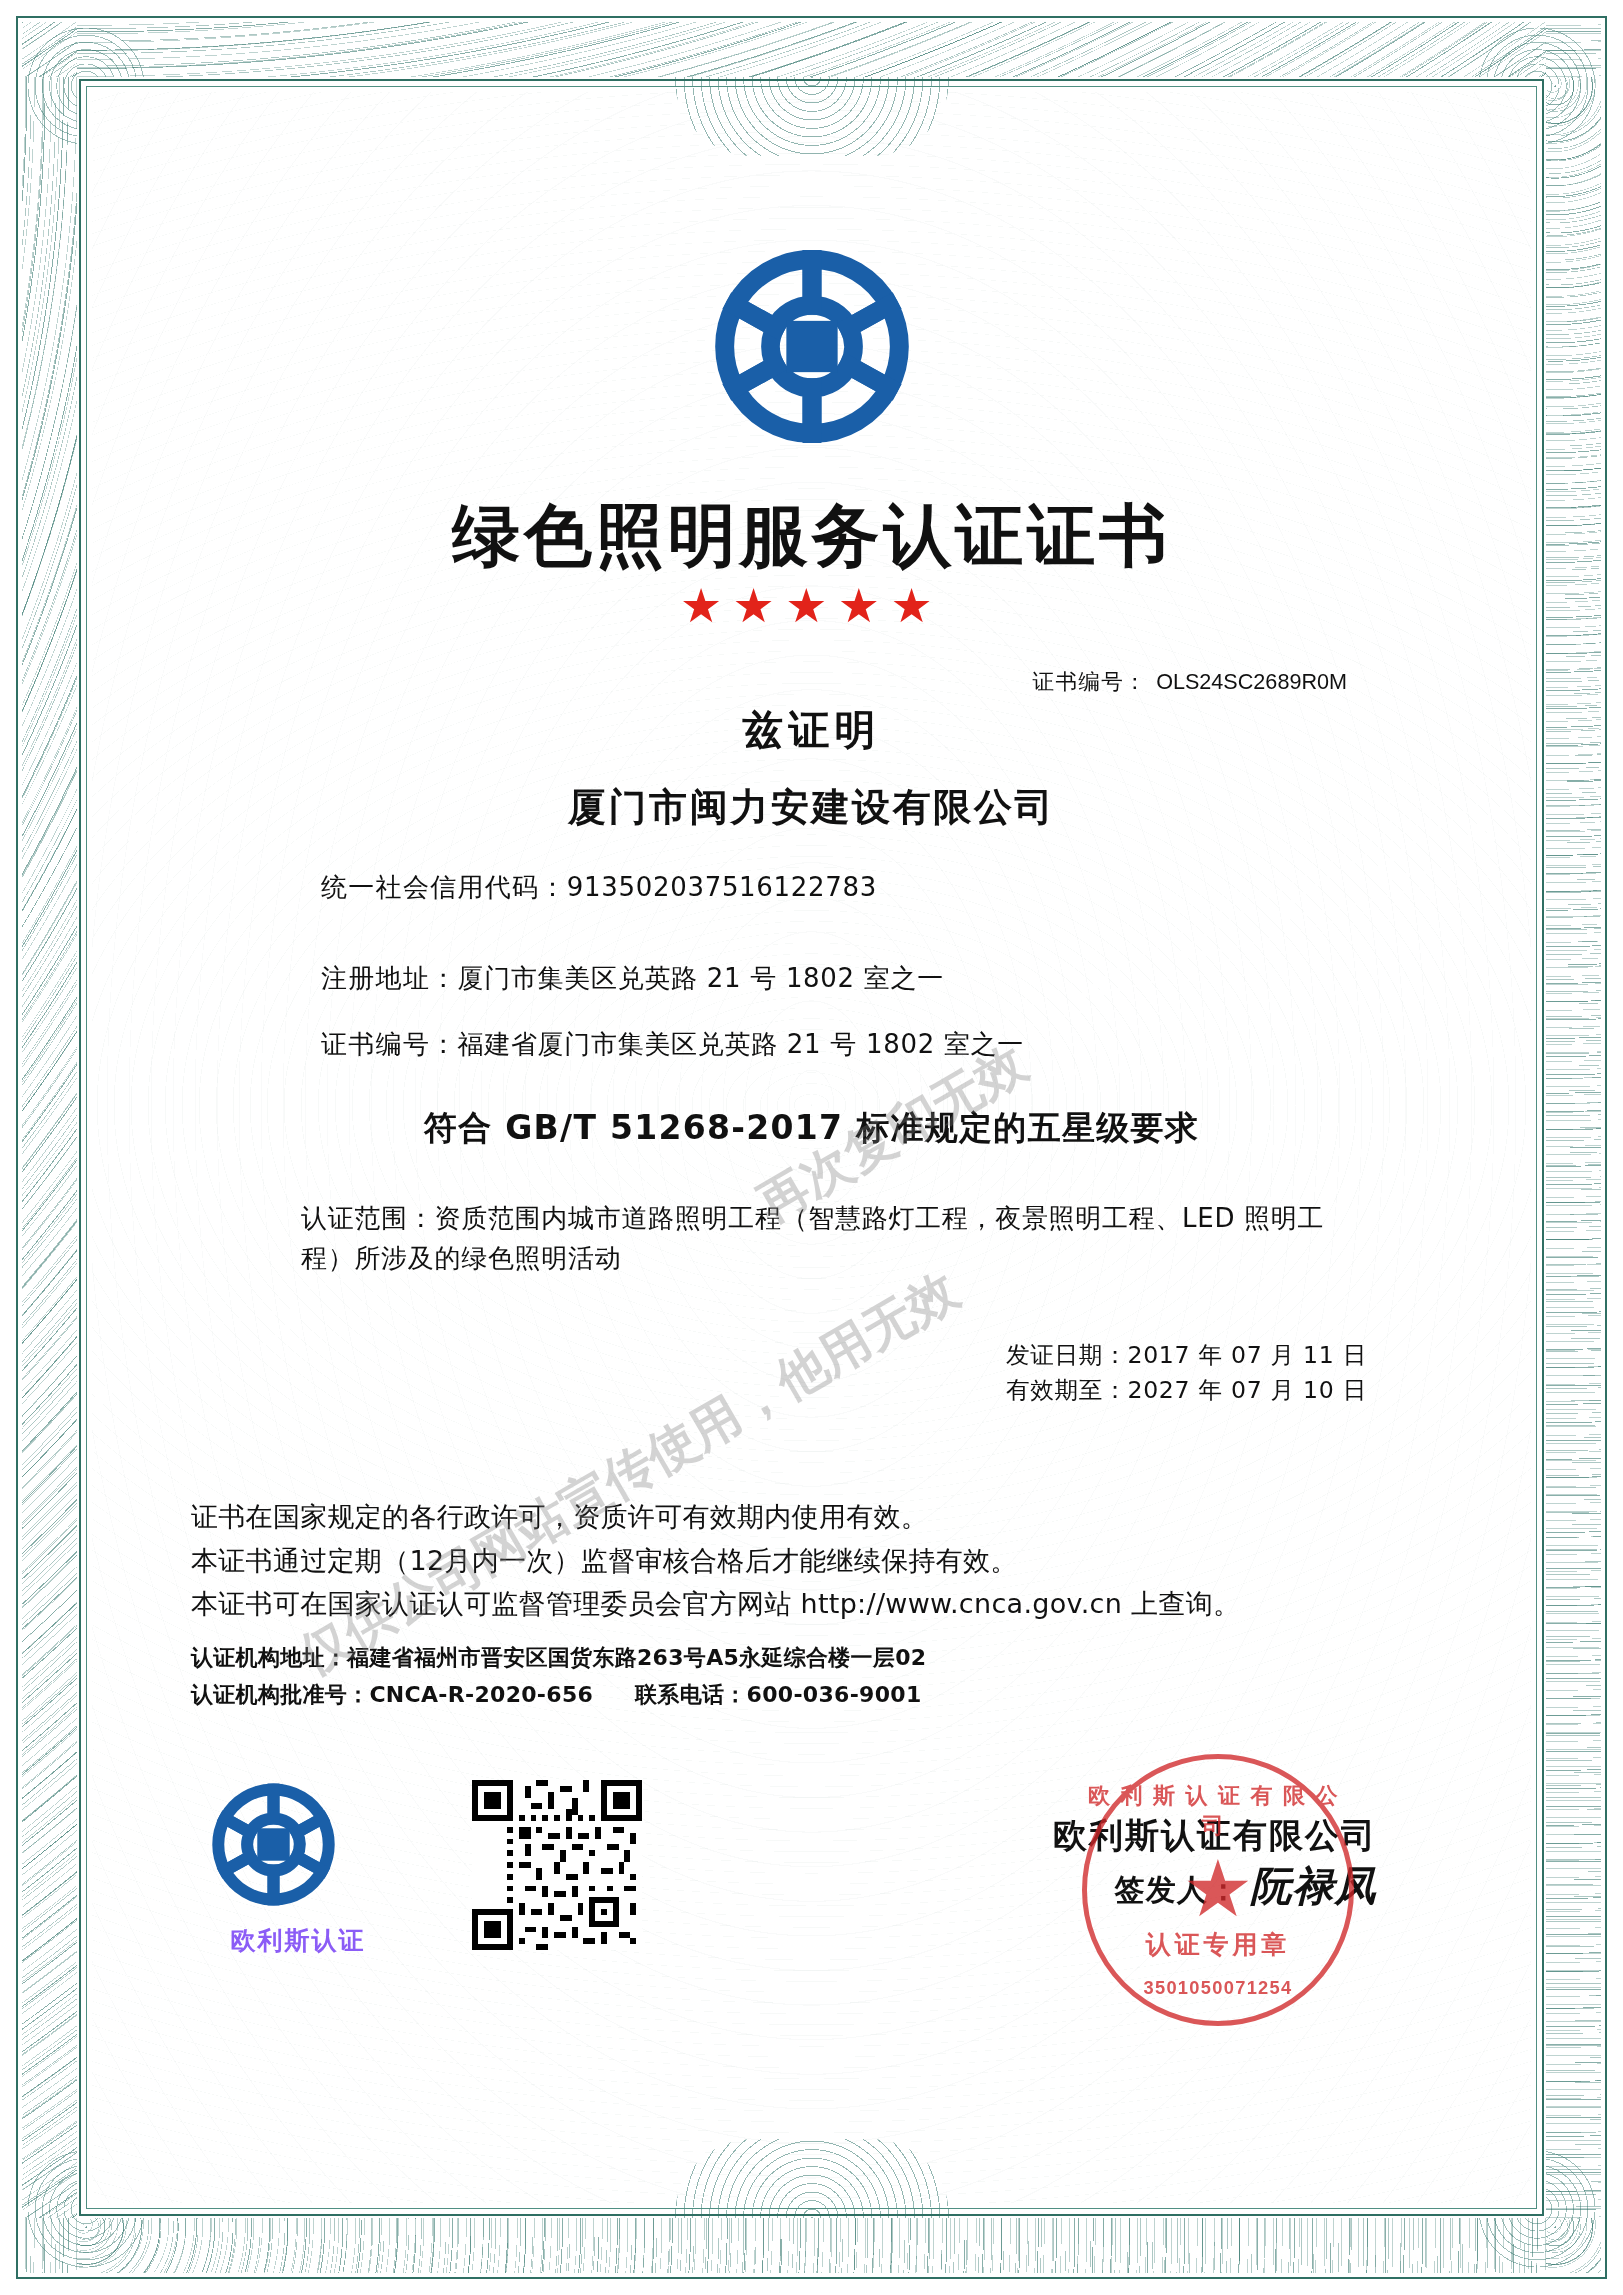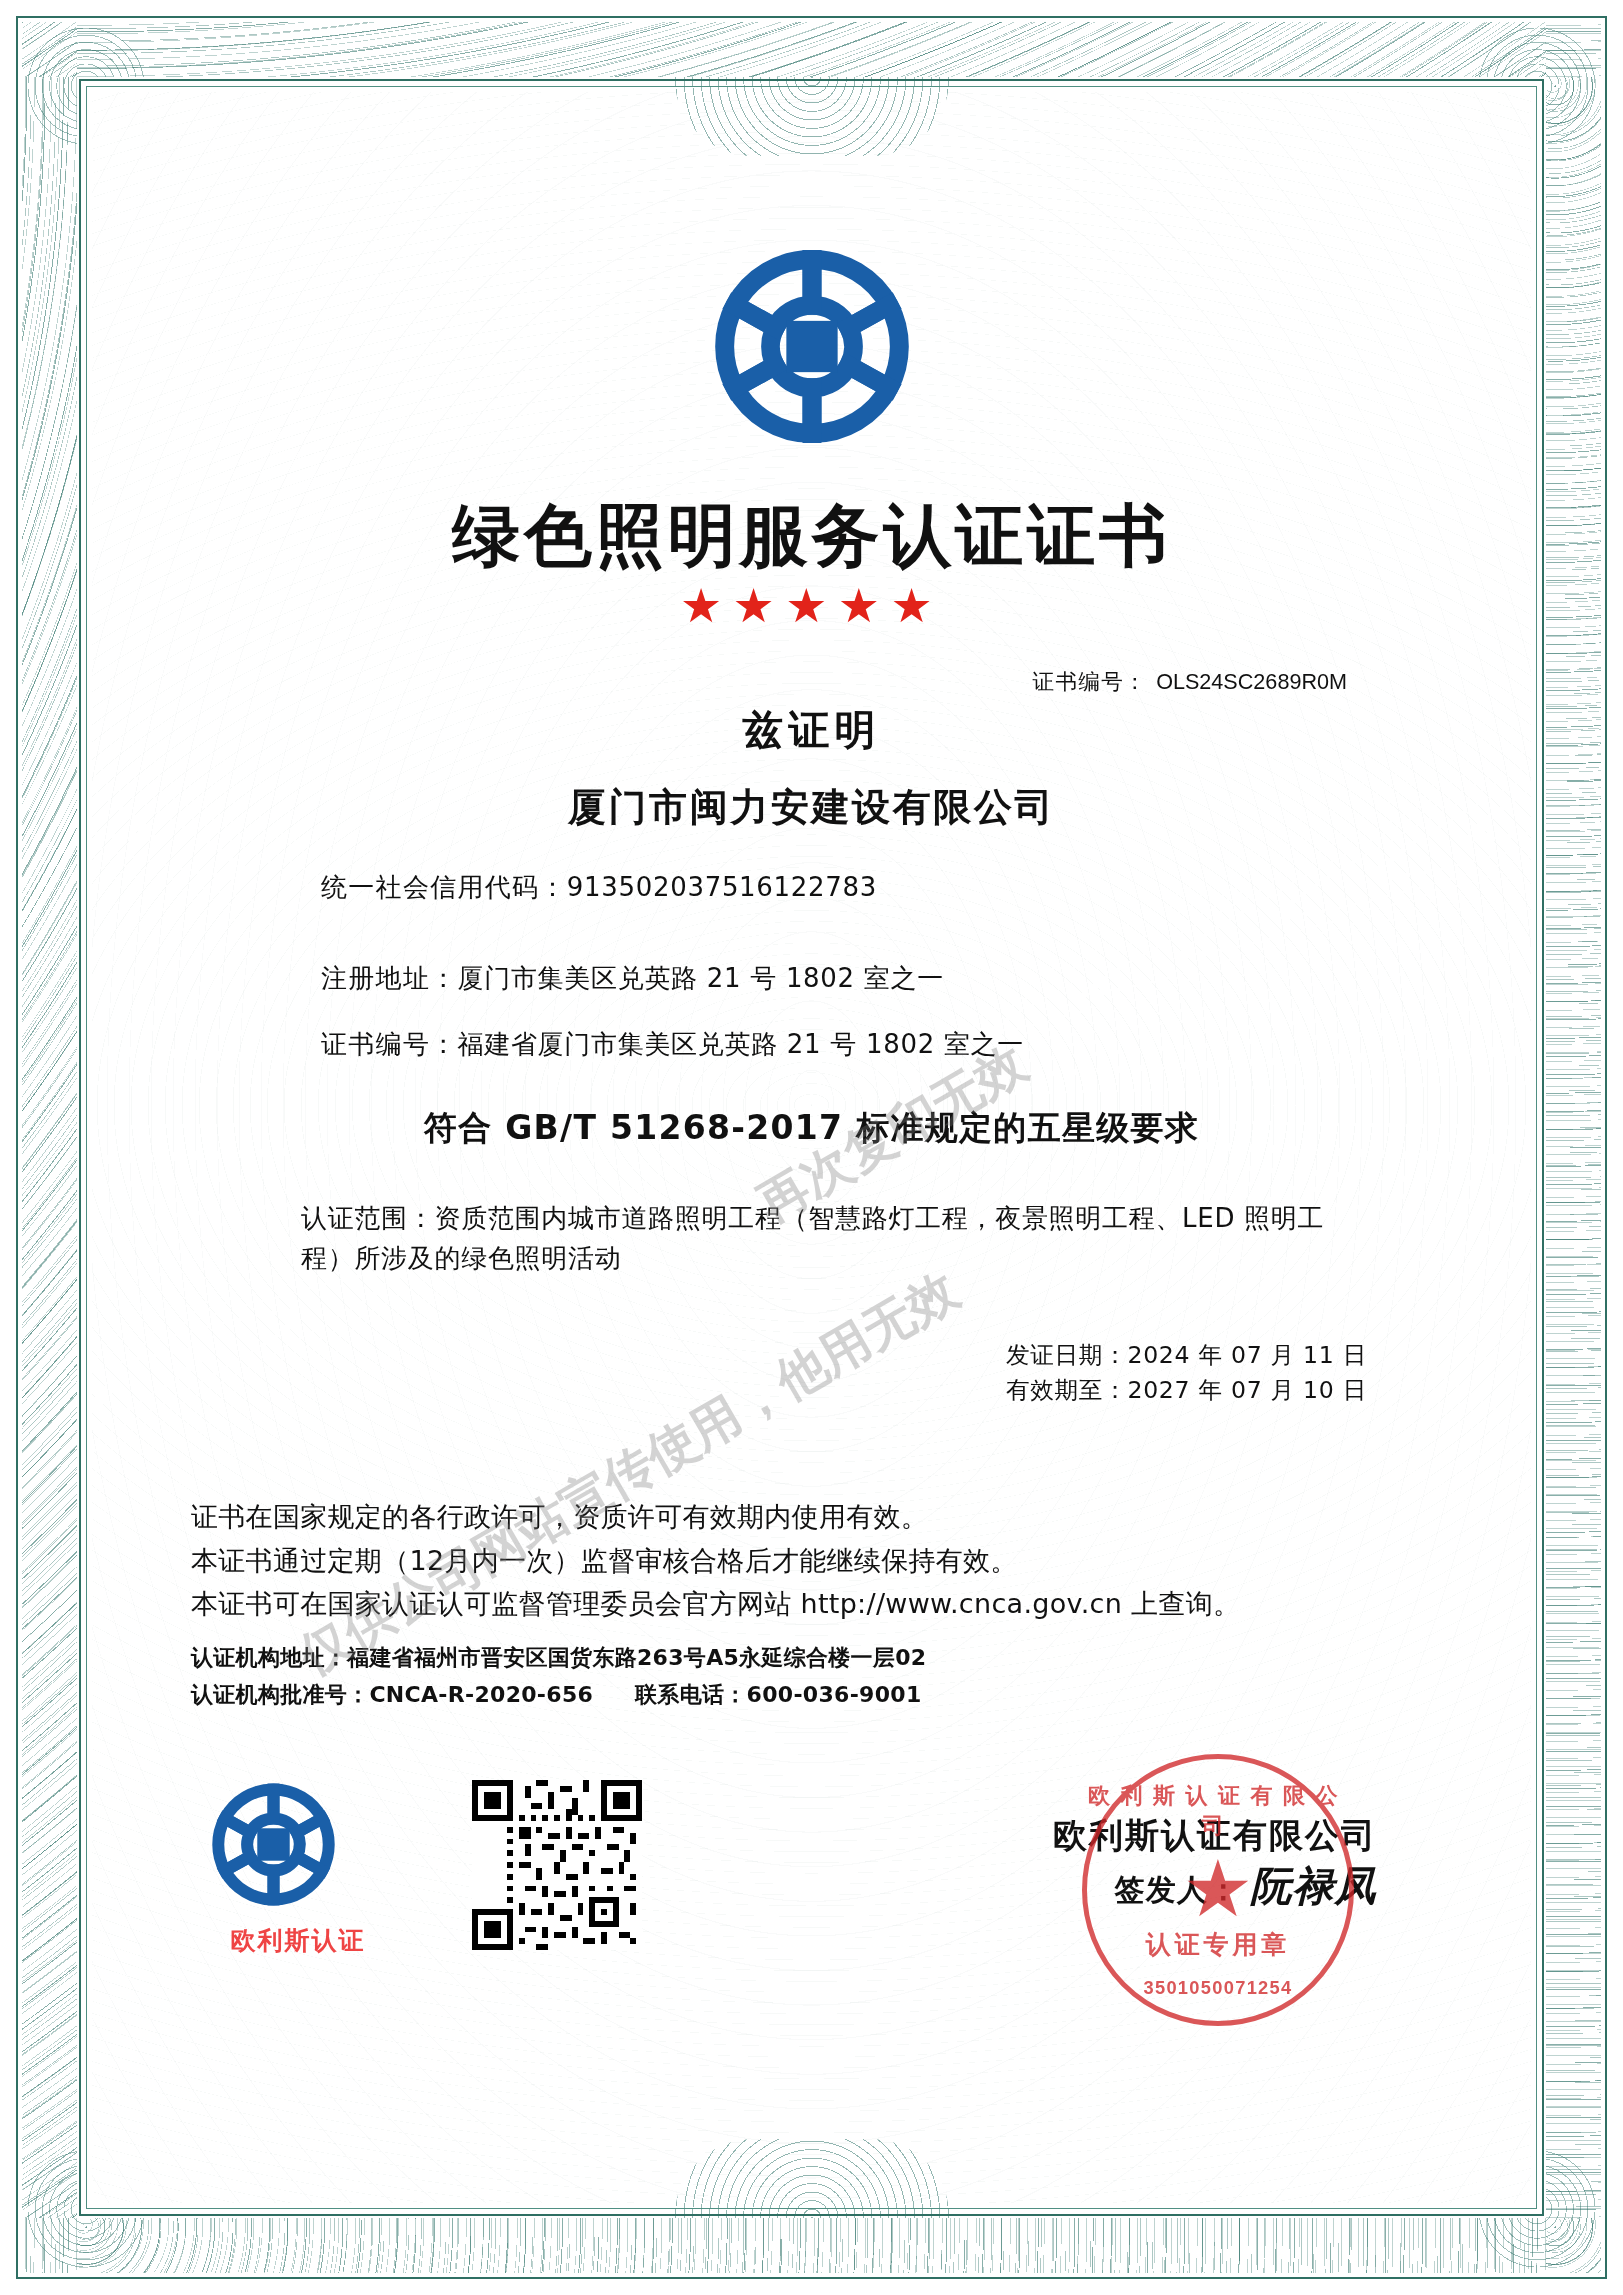--- a/index.html
+++ b/index.html
@@ -249,21 +249,21 @@
     left: 98px;
     top: 1676px;
     width: 190px;
     text-align: center;
   }
   .logo-bottom .cap {
     margin-top: 9.2px;
     font-family: "DejaVu Sans", "Liberation Sans", sans-serif;
     font-weight: bold;
     font-size: 25px;
-    color: #ef4444;
+    color: #8b5cf6;
     letter-spacing: 2px;
   }
 
   .qr {
     position: absolute;
     left: 367px;
     top: 1682px;
     width: 170px;
     height: 170px;
   }
@@ -420,21 +420,21 @@
     </div>
 
     <div class="standard">符合 GB/T 51268-2017 标准规定的五星级要求</div>
 
     <div class="scope">
       <span>认证范围：</span><span>资质范围内城市道路照明工程（智慧路灯工程，夜景照明工程、LED 照明工程）所涉及的绿色照明活动</span>
     </div>
 
     <div class="dates">
       <div>
-        <span>发证日期：</span><span>2024 年 07 月 11 日</span>
+        <span>发证日期：</span><span>2017 年 07 月 11 日</span>
       </div>
       <div>
         <span>有效期至：</span><span>2027 年 07 月 10 日</span>
       </div>
     </div>
 
     <div class="notes">
       <div class="n-line">证书在国家规定的各行政许可，资质许可有效期内使用有效。</div>
       <div class="n-line">本证书通过定期（12月内一次）监督审核合格后才能继续保持有效。</div>
       <div class="n-line">本证书可在国家认证认可监督管理委员会官方网站 http://www.cnca.gov.cn 上查询。</div>

